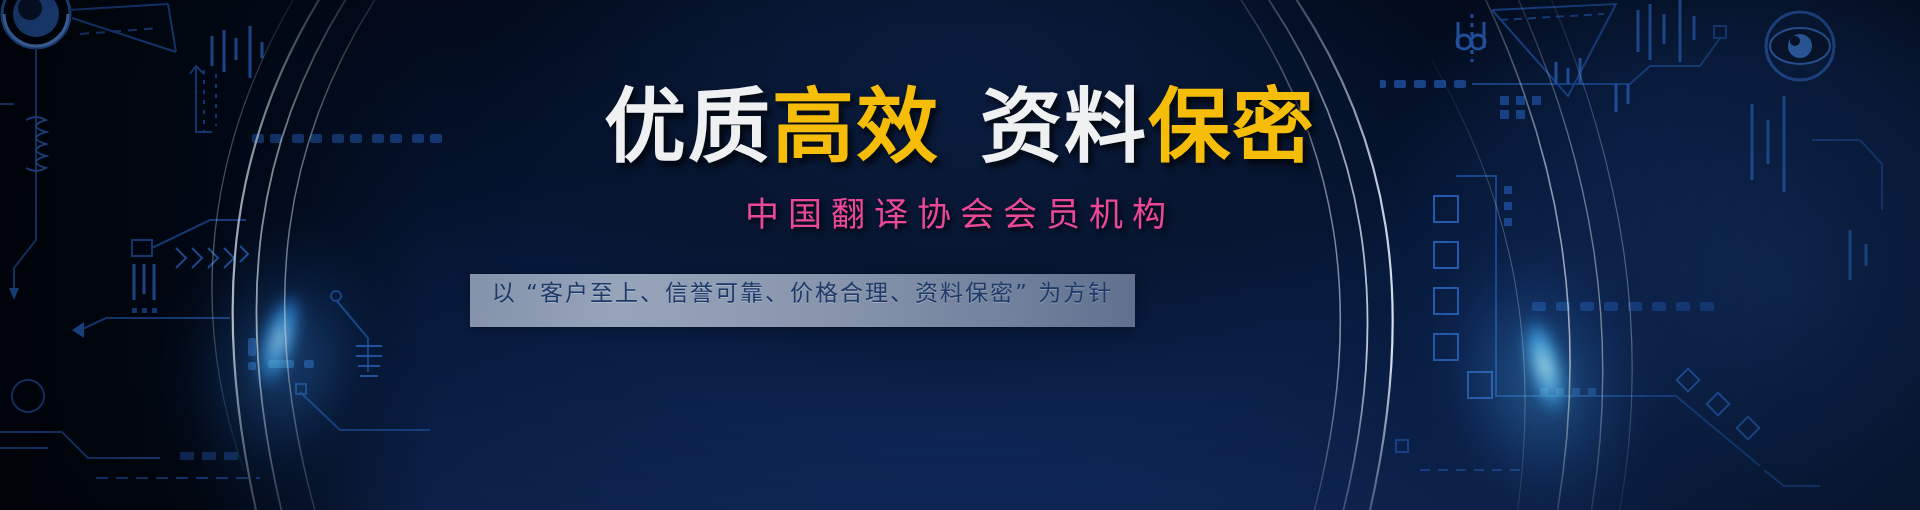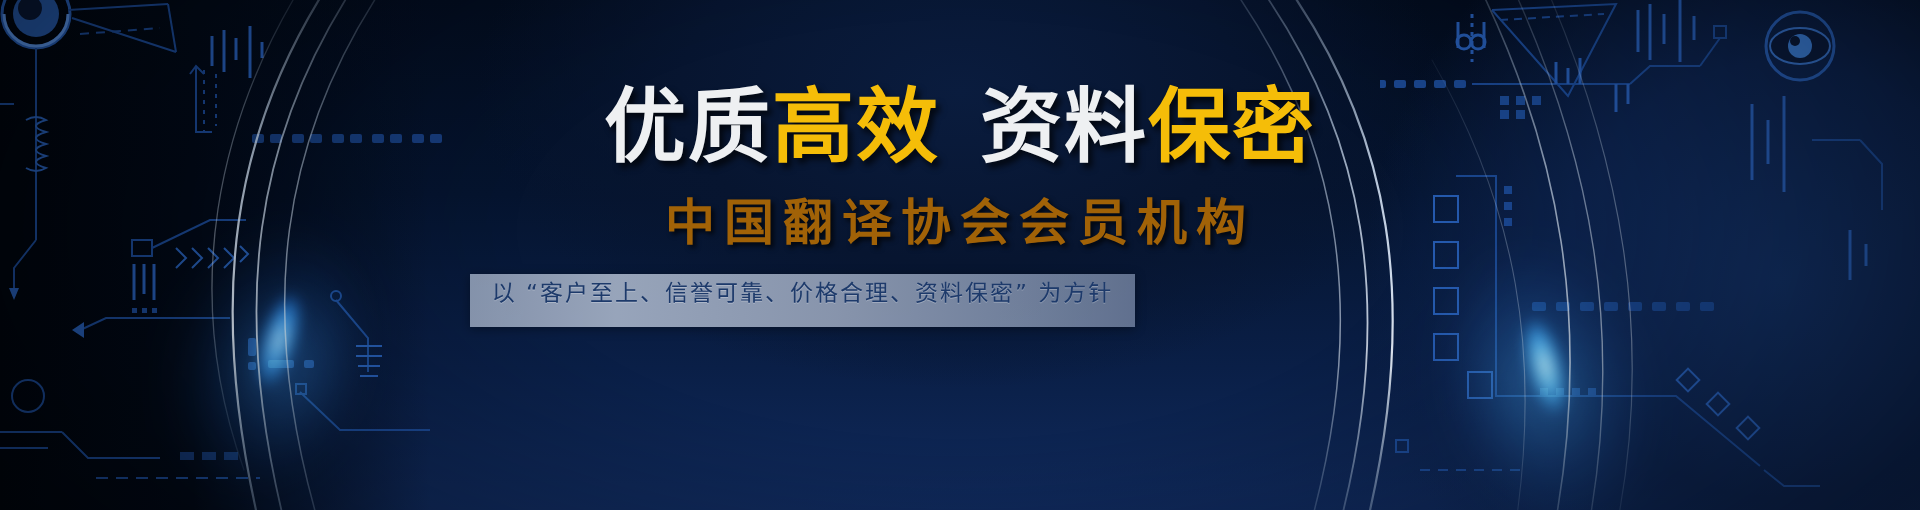--- a/index.html
+++ b/index.html
@@ -113,25 +113,25 @@
     white-space: nowrap;
     text-shadow: 4px 5px 6px rgba(0,0,0,0.72);
   }
   .hl-white { color: #eef0f2; }
   .hl-gold  { color: #f5bd08; }
   .hl-gap   { display: inline-block; width: 40px; }
 
   .subtitle {
     margin: 0;
     padding-top: 28px;
-    font-size: 50px;
+    font-size: 34px;
     line-height: 1.1;
-    font-weight: 700;
+    font-weight: 400;
     letter-spacing: 9px;
-    color: #a16207;
+    color: #ec4899;
     white-space: nowrap;
     text-shadow: 3px 3px 5px rgba(0,0,0,0.75);
   }
 
   .tagline-bar {
     position: absolute;
     left: 470px;
     top: 274px;
     width: 665px;
     height: 53px;

